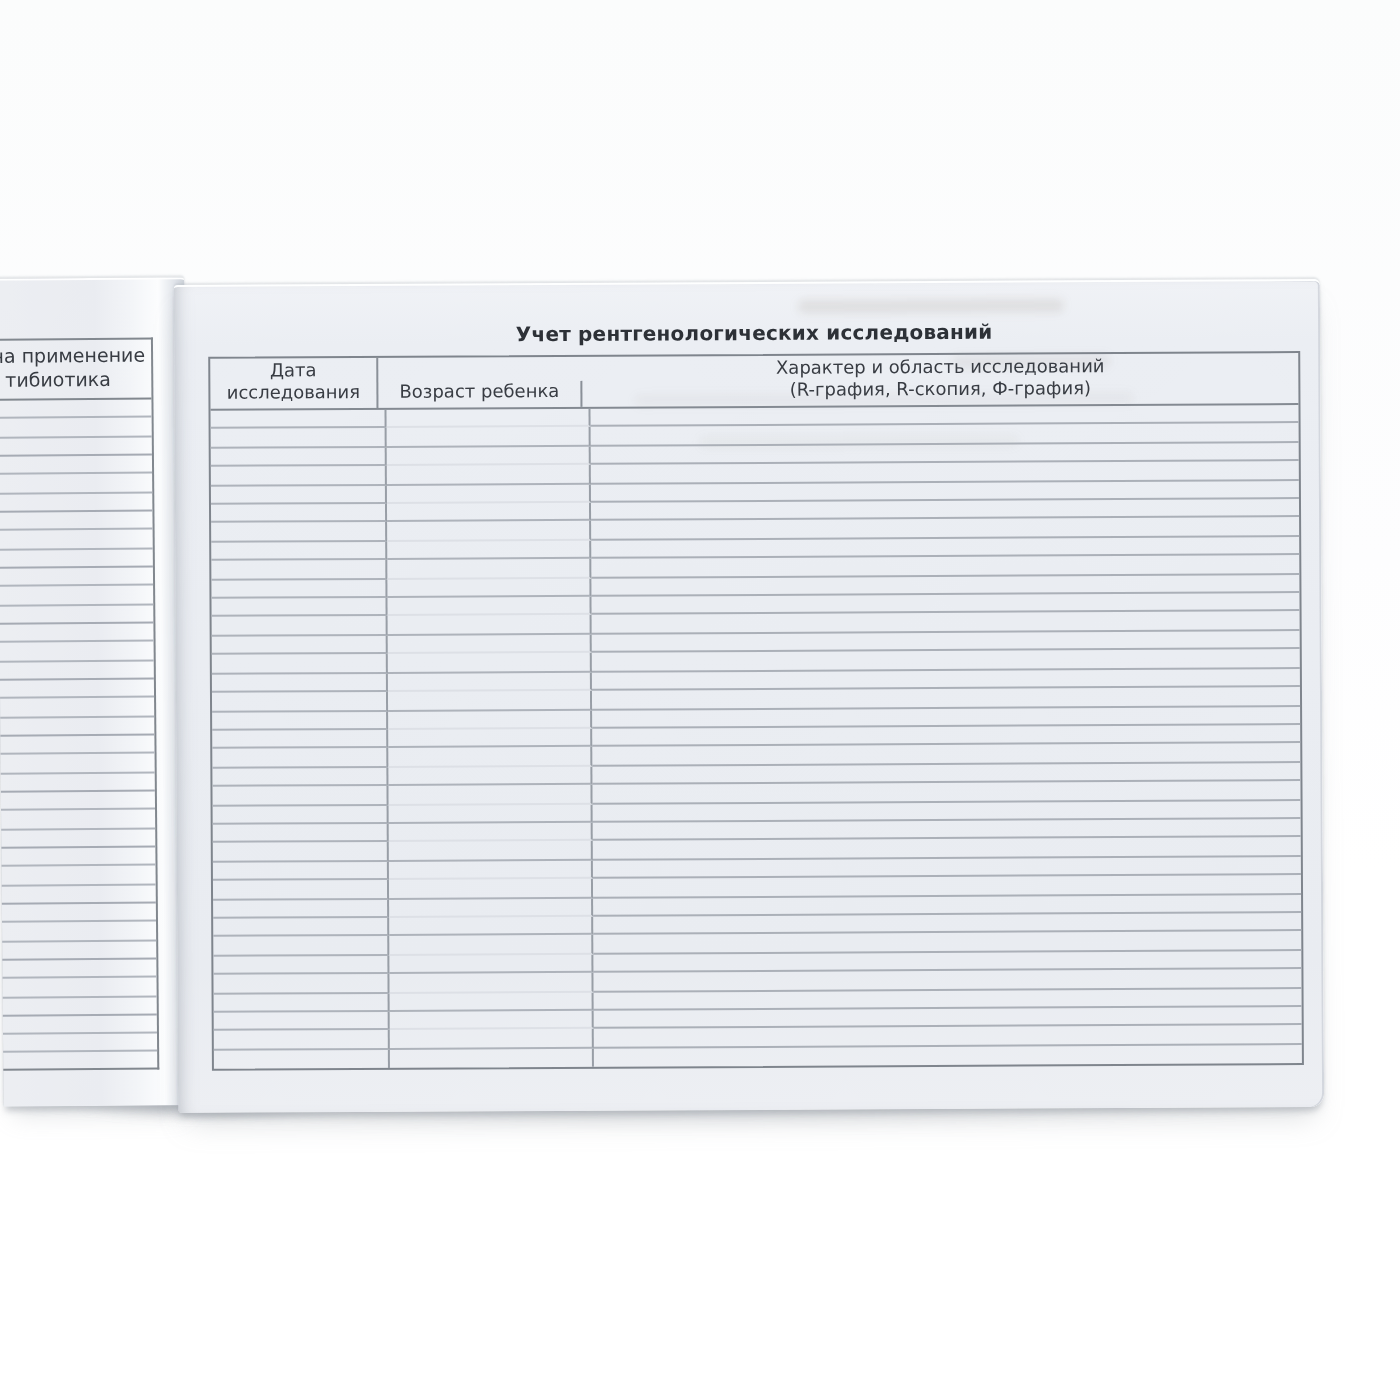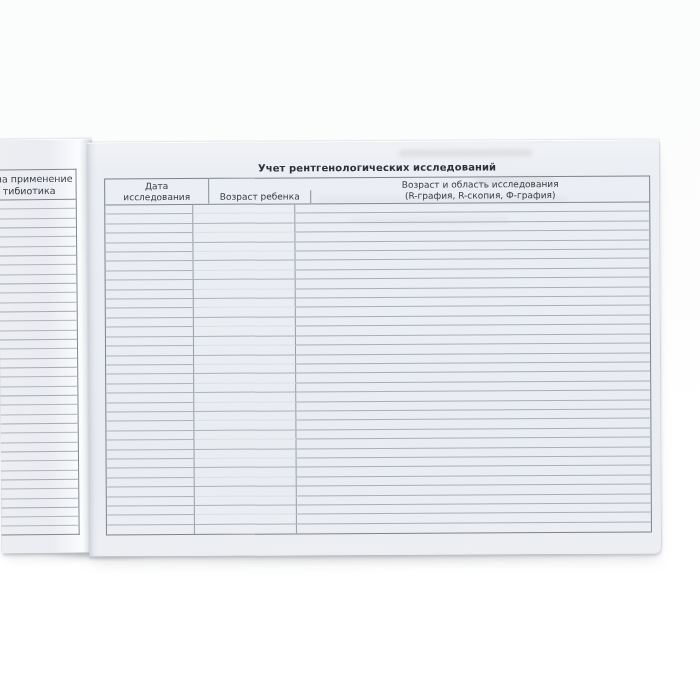--- a/index.html
+++ b/index.html
@@ -56,21 +56,21 @@
   .g4{left:262px;top:76px;width:160px;height:6px;background:rgba(120,110,95,.05);}
 
   .page-title{position:absolute;left:17px;top:20px;width:546px;text-align:center;
               font-size:10px;font-weight:700;letter-spacing:.1px;color:#2d3137;}
 
   .rtable{position:absolute;left:17px;top:35px;width:546px;height:357px;box-sizing:border-box;
           border:1px solid #7f858d;display:flex;flex-direction:column;}
   .thead{display:flex;height:25px;border-bottom:1px solid #848a92;}
   .th{box-sizing:border-box;display:flex;flex-direction:column;align-items:center;justify-content:center;
       font-size:9px;line-height:11px;color:#383c43;text-align:center;}
-  .col-date{width:104px;border-right:1px solid #8a9098;text-align:right;}
+  .col-date{width:84px;border-right:1px solid #8a9098;text-align:right;}
   .col-age{width:102px;border-right:1px solid #8a9098;margin-top:12px;}
   .col-exam{flex:1;}
   .tbody{flex:1;display:flex;flex-direction:column;}
   .trow{flex:1;display:flex;}
   .td{box-sizing:border-box;border-bottom:1px solid #aeb3bb;}
   .td.c1{width:88px;border-right:1px solid #989ea6;}
   .td.c2{width:102px;border-right:1px solid #989ea6;}
   .td.c3{flex:1;border-bottom-color:#abb0b8;}
   .td.c2.faint{border-bottom-color:#dde0e6;}
   .trow:last-child .td{border-bottom:none;}
@@ -142,21 +142,21 @@
     <div class="rtable">
       <div class="thead">
         <div class="th col-date">
           <span>Дата</span>
           <span>исследования</span>
         </div>
         <div class="th col-age">
           <span>Возраст ребенка</span>
         </div>
         <div class="th col-exam">
-          <span>Возраст и область исследования</span>
+          <span>Характер и область исследований</span>
           <span>(R-графия, R-скопия, Ф-графия)</span>
         </div>
       </div>
       <div class="tbody">
           <div class="trow">
             <div class="td c1"></div>
             <div class="td c2 faint"></div>
             <div class="td c3"></div>
           </div>
           <div class="trow">

